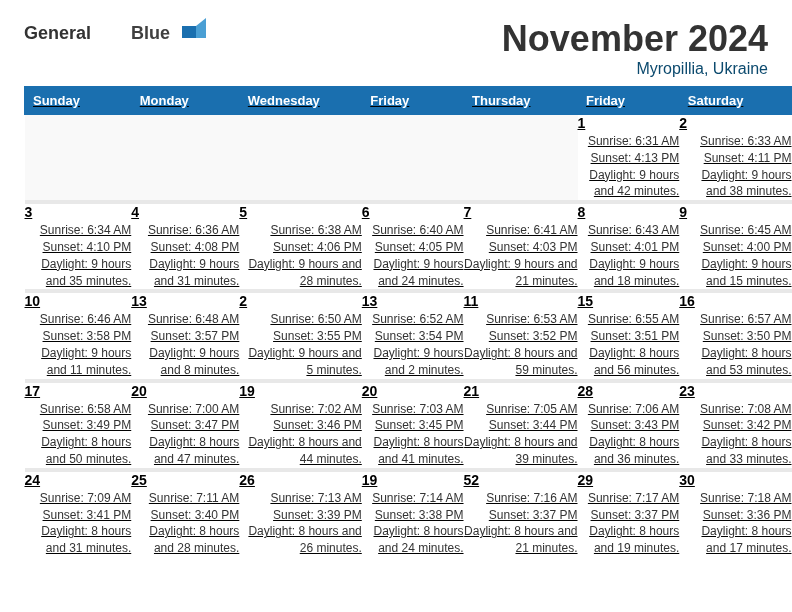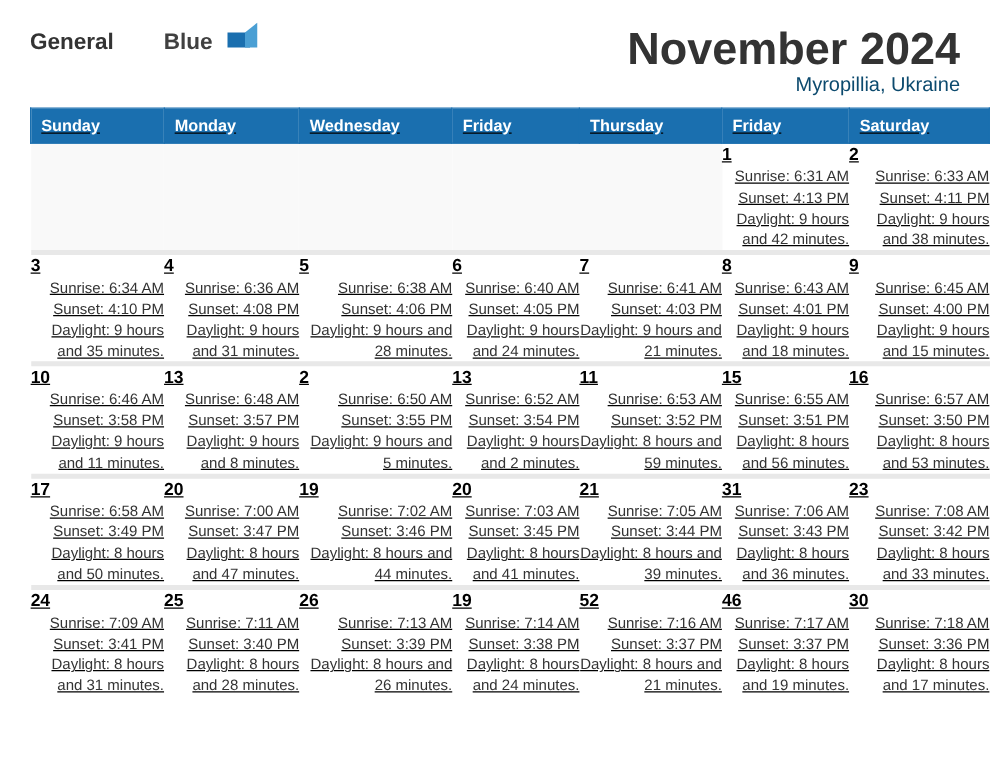--- a/index.html
+++ b/index.html
@@ -158,21 +158,21 @@
           </td>
           <td>
             <span class="day-num">20</span>
             <div class="day-detail">Sunrise: 7:03 AM<br>Sunset: 3:45 PM<br>Daylight: 8 hours and 41 minutes.</div>
           </td>
           <td>
             <span class="day-num">21</span>
             <div class="day-detail">Sunrise: 7:05 AM<br>Sunset: 3:44 PM<br>Daylight: 8 hours and 39 minutes.</div>
           </td>
           <td>
-            <span class="day-num">31</span>
+            <span class="day-num">28</span>
             <div class="day-detail">Sunrise: 7:06 AM<br>Sunset: 3:43 PM<br>Daylight: 8 hours and 36 minutes.</div>
           </td>
           <td>
             <span class="day-num">23</span>
             <div class="day-detail">Sunrise: 7:08 AM<br>Sunset: 3:42 PM<br>Daylight: 8 hours and 33 minutes.</div>
           </td>
         </tr>
         <tr class="row-separator">
           <td colspan="7"></td>
         </tr>
@@ -191,21 +191,21 @@
           </td>
           <td>
             <span class="day-num">19</span>
             <div class="day-detail">Sunrise: 7:14 AM<br>Sunset: 3:38 PM<br>Daylight: 8 hours and 24 minutes.</div>
           </td>
           <td>
             <span class="day-num">52</span>
             <div class="day-detail">Sunrise: 7:16 AM<br>Sunset: 3:37 PM<br>Daylight: 8 hours and 21 minutes.</div>
           </td>
           <td>
-            <span class="day-num">46</span>
+            <span class="day-num">29</span>
             <div class="day-detail">Sunrise: 7:17 AM<br>Sunset: 3:37 PM<br>Daylight: 8 hours and 19 minutes.</div>
           </td>
           <td>
             <span class="day-num">30</span>
             <div class="day-detail">Sunrise: 7:18 AM<br>Sunset: 3:36 PM<br>Daylight: 8 hours and 17 minutes.</div>
           </td>
         </tr>
       </tbody>
   </table>
 </div>

